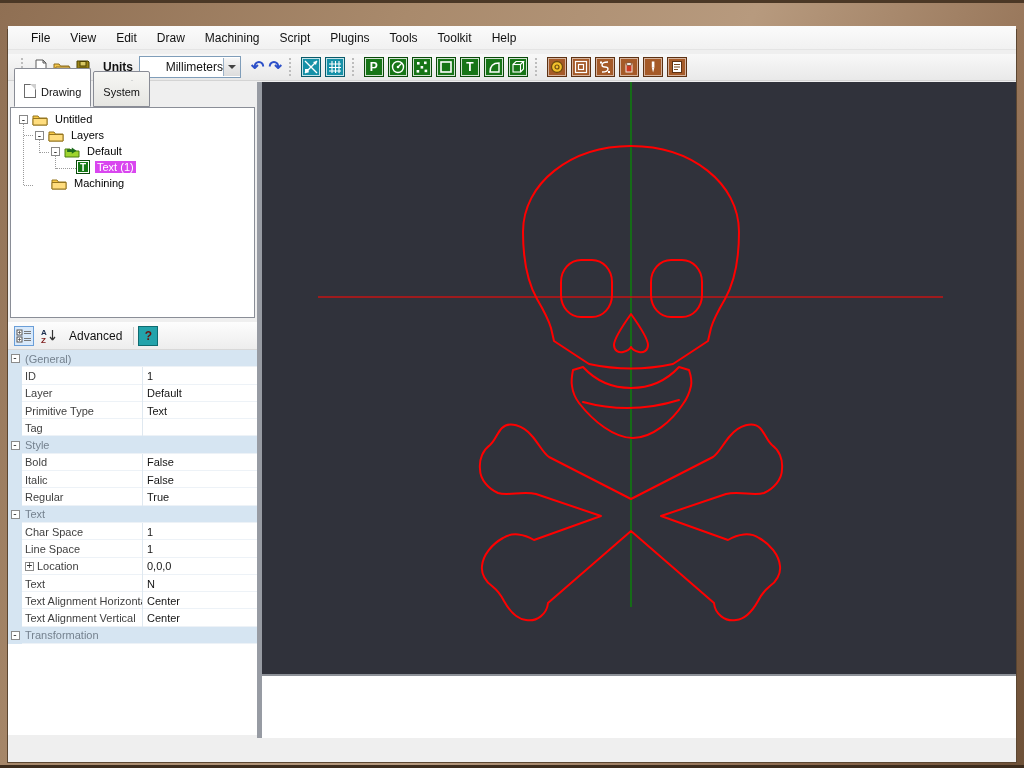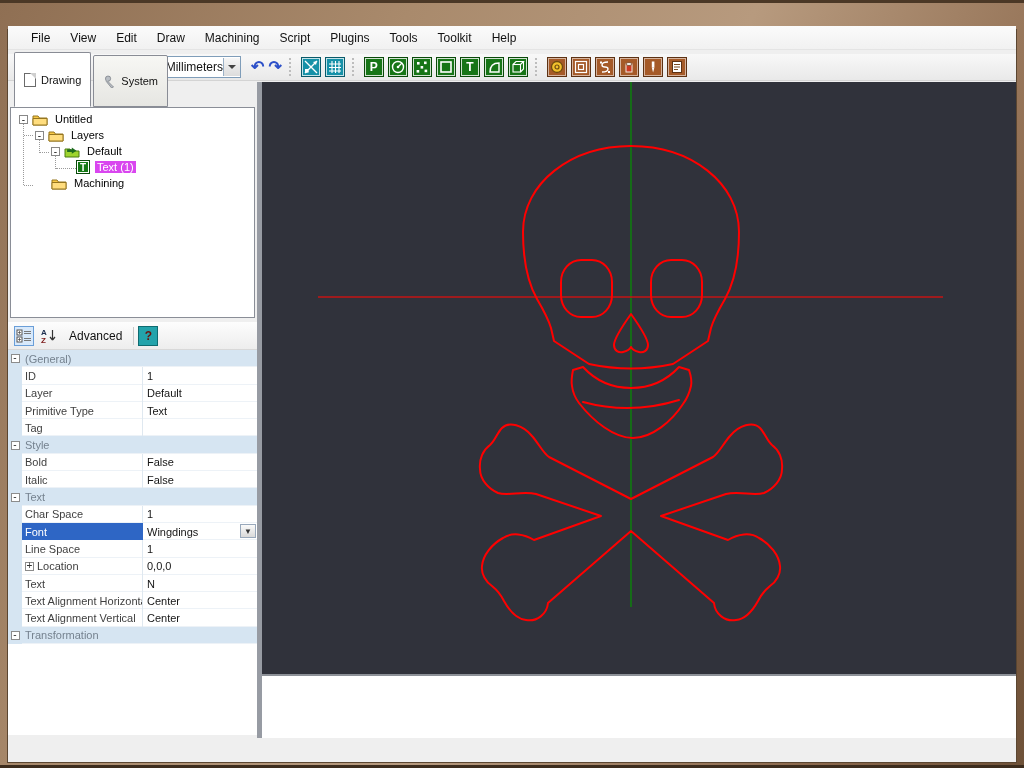--- a/index.html
+++ b/index.html
@@ -52,23 +52,23 @@
   .arrow-glyph{font-size:16px;font-weight:bold;color:#2d50c8;line-height:20px;}
   .sicon{width:20px;height:20px;box-sizing:border-box;display:flex;align-items:center;justify-content:center;}
   .teal{background:#1691a8;border:1px solid #0a5b6b;box-shadow:inset 0 0 0 1px rgba(255,255,255,.75);}
   .green{background:#177517;border:1px solid #0a4a0a;box-shadow:inset 0 0 0 1px rgba(255,255,255,.8);}
   .brown{background:#a55a28;border:1px solid #5d3214;box-shadow:inset 0 0 0 1px rgba(255,255,255,.55);}
   .ic-letter{color:#fff;font-weight:bold;font-size:12px;line-height:18px;}
 
   
   #leftpanel-bg{left:8px;top:82px;width:249px;height:656px;background:#efefef;}
   #tabstrip{left:14px;top:85px;height:22px;display:flex;align-items:flex-end;}
-  .tab{display:flex;align-items:center;gap:5px;padding:16px 9px;font-size:11px;color:#111;border:1px solid #898c95;}
+  .tab{display:flex;align-items:flex-end;gap:5px;padding:8px 9px;font-size:11px;color:#111;border:1px solid #898c95;}
   .tab.active{background:#fff;height:21px;border-bottom:1px solid #fff;border-radius:2px 2px 0 0;z-index:2;}
-  .tab.inactive{background:linear-gradient(#f7f7f4,#e6e6e2);height:18px;border-radius:2px 2px 0 0;margin-left:2px;}
+  .tab.inactive{background:linear-gradient(#f7f7f4,#e6e6e2);height:18px;border-radius:2px 2px 0 0;margin-left:2px;flex-direction:column;}
   #treebox{left:10px;top:107px;width:243px;height:209px;background:#fff;border:1px solid #8a8e97;overflow:hidden;}
   .tree-row{position:absolute;height:16px;display:flex;align-items:center;font-size:11px;color:#000;white-space:nowrap;}
   .texp{width:9px;height:9px;box-sizing:border-box;border:1px solid #888;background:#fff;font-size:10px;line-height:7px;
     text-align:center;color:#222;margin-right:4px;flex:none;}
   .ticon{margin-right:5px;flex:none;display:flex;}
   .tlabel{padding:0 2px;}
   .tlabel.selected{background:#d946ef;color:#fff;}
   .tline{position:absolute;border-left:1px dotted #9a9a9a;width:0;}
   .tlineh{position:absolute;border-top:1px dotted #9a9a9a;height:0;}
 
@@ -454,20 +454,29 @@
       <div class="prow item">
         <span class="pgut"></span>
         <span class="pname">
           <span>Italic</span>
         </span>
         <span class="pval">
           <span>False</span>
         </span>
       </div>
 
+      <div class="prow item">
+        <span class="pgut"></span>
+        <span class="pname">
+          <span>Regular</span>
+        </span>
+        <span class="pval">
+          <span>True</span>
+        </span>
+      </div>
 
       <div class="prow cat">
         <span class="pgut">
           <span class="pexp">-</span>
         </span>
         <span class="pname">
           <span>Text</span>
         </span>
 
       </div>
@@ -475,30 +484,20 @@
       <div class="prow item">
         <span class="pgut"></span>
         <span class="pname">
           <span>Char Space</span>
         </span>
         <span class="pval">
           <span>1</span>
         </span>
       </div>
 
-      <div class="prow sel">
-        <span class="pgut"></span>
-        <span class="pname">
-          <span>Font</span>
-        </span>
-        <span class="pval">
-          <span>Wingdings</span>
-          <span class="pdropbtn">▼</span>
-        </span>
-      </div>
 
 
       <div class="prow item">
         <span class="pgut"></span>
         <span class="pname">
           <span>Line Space</span>
         </span>
         <span class="pval">
           <span>1</span>
         </span>

